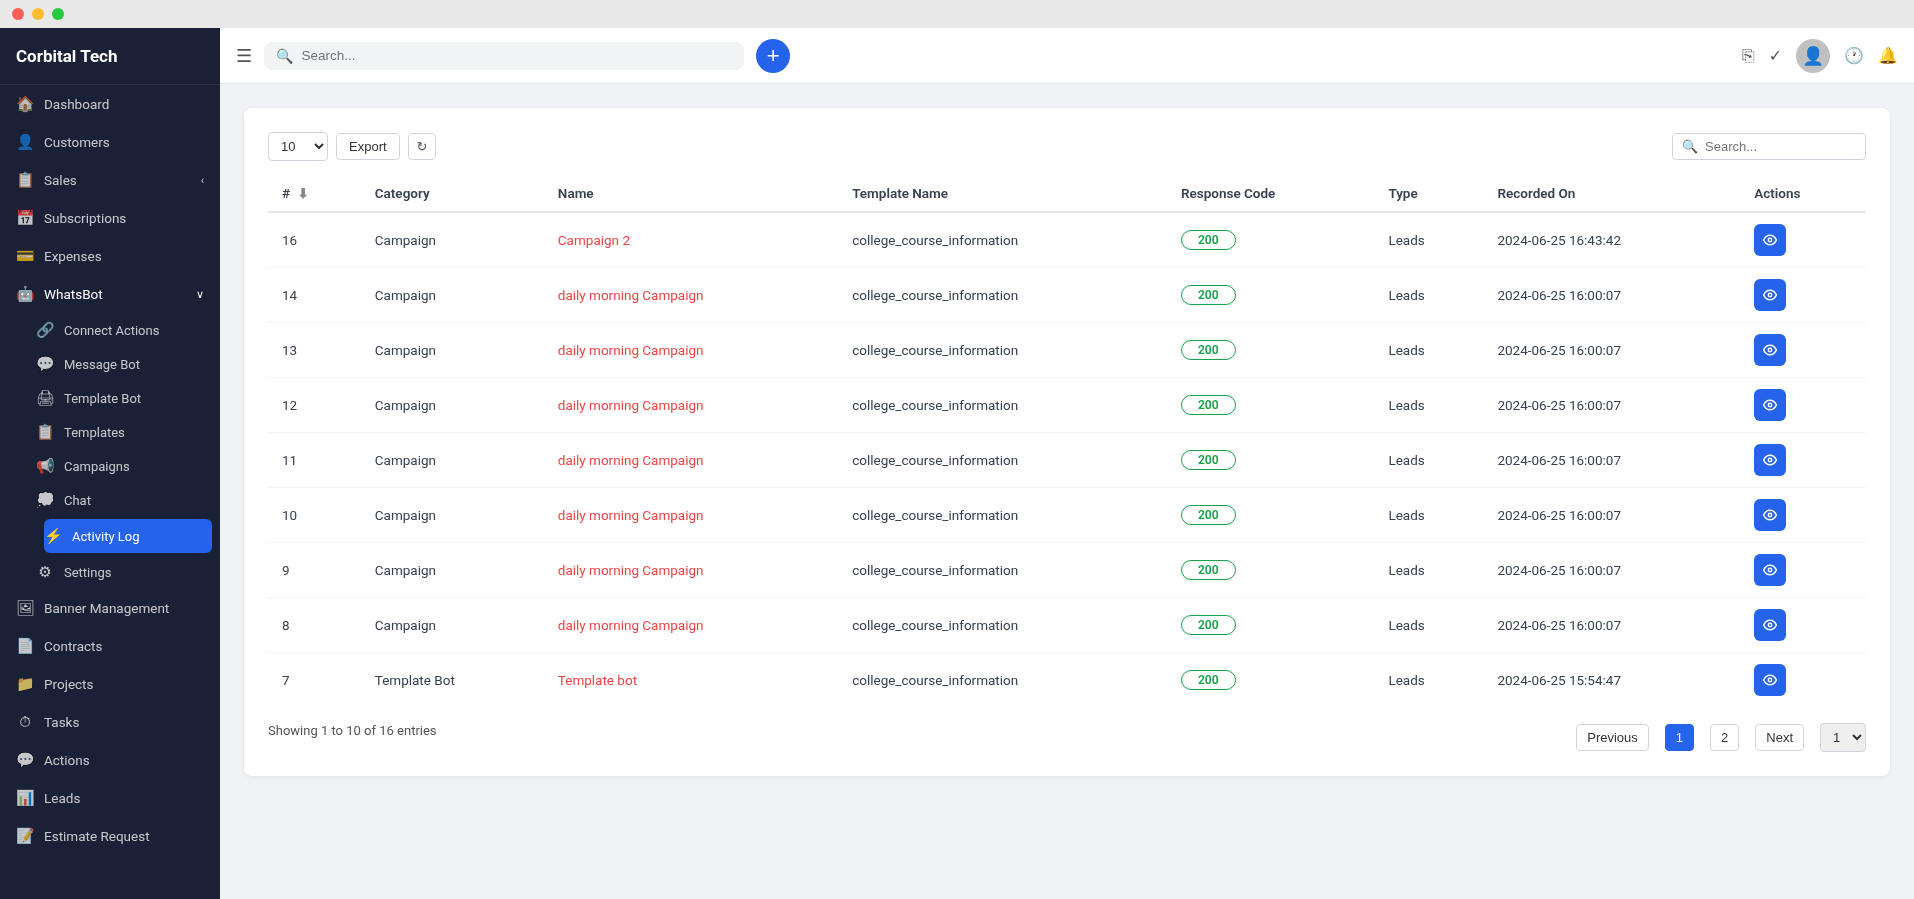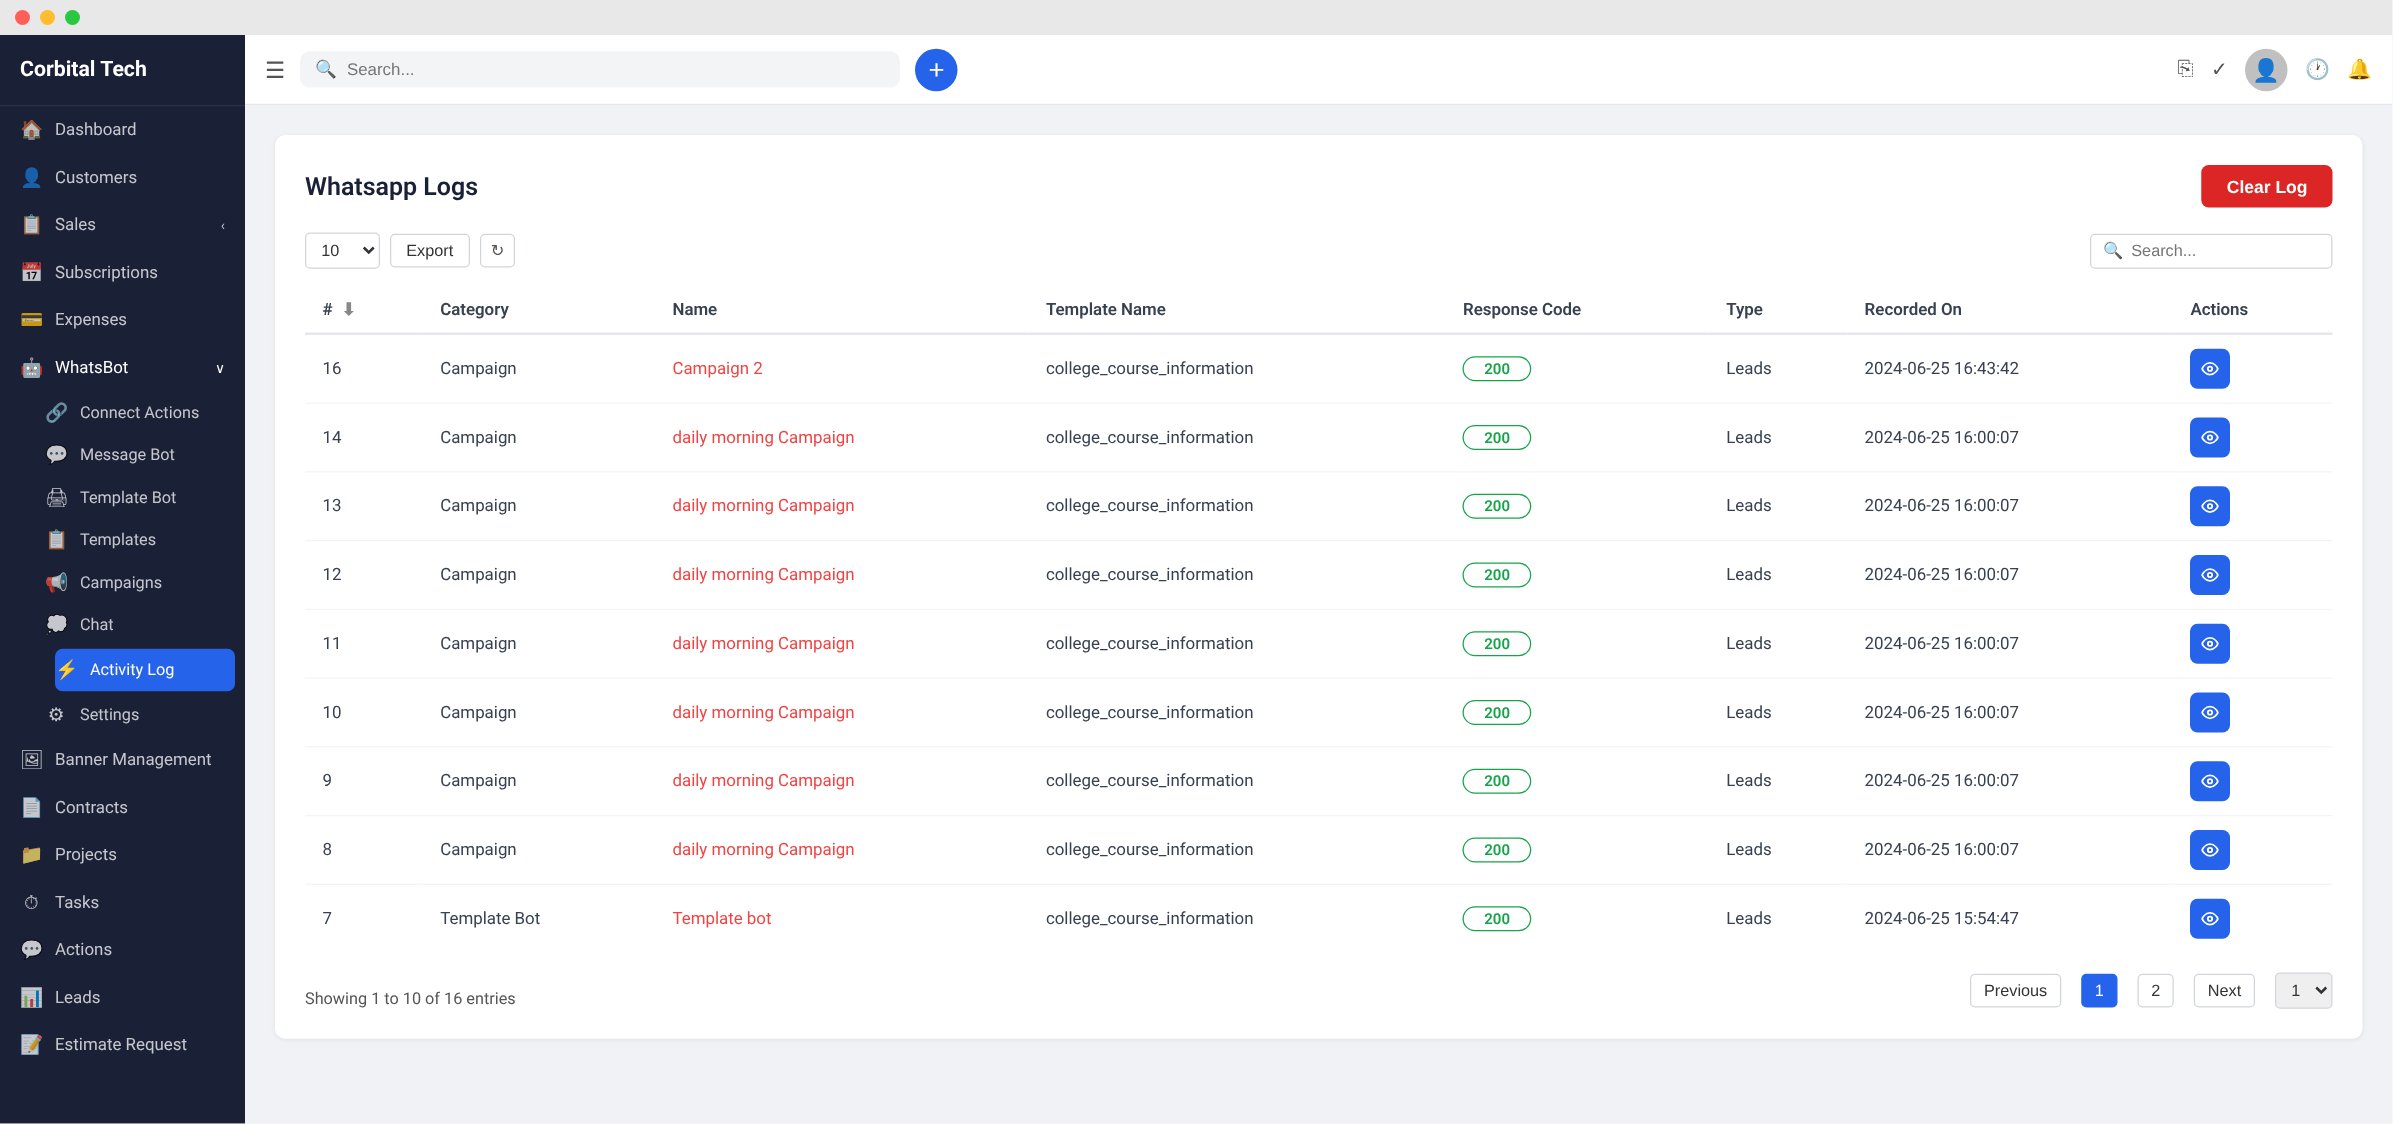--- a/index.html
+++ b/index.html
@@ -17,21 +17,21 @@
     .titlebar-btn { width: 12px; height: 12px; border-radius: 50%; border: none; cursor: pointer; }
     .titlebar-btn.red { background: #ff5f57; }
     .titlebar-btn.yellow { background: #febc2e; }
     .titlebar-btn.green { background: #28c840; }
 
     
     .app { display: flex; flex: 1; overflow: hidden; }
 
     
     .sidebar {
-      width: 196px;
+      width: 220px;
       background: #1a2035;
       color: #fff;
       display: flex;
       flex-direction: column;
       overflow-y: auto;
       flex-shrink: 0;
     }
     .sidebar-brand {
       padding: 18px 16px;
       font-size: 17px;
@@ -234,21 +234,21 @@
       width: 32px; height: 32px;
       display: flex; align-items: center; justify-content: center;
       cursor: pointer;
       color: #fff;
       font-size: 14px;
     }
 
     
     .table-footer {
       display: flex;
-      align-items: flex-end;
+      align-items: flex-start;
       justify-content: space-between;
       margin-top: 16px;
       font-size: 13px;
       color: #555;
     }
     .pagination { display: flex; align-items: center; gap: 16px; }
     .page-btn {
       border: 1px solid #d1d5db;
       background: #fff;
       border-radius: 4px;
@@ -389,24 +389,20 @@
         <button class="header-action-btn">✓</button>
         <div class="header-avatar">👤</div>
         <button class="header-action-btn">🕐</button>
         <button class="header-action-btn">🔔</button>
       </div>
     </header>
 
     <main class="main">
       <div class="page-card">
 
-        <div class="page-header">
-          <h1 class="page-title">Whatsapp Logs</h1>
-          <button class="clear-log-btn">Clear Log</button>
-        </div>
 
         <div class="table-controls">
           <select class="per-page-select">
             <option>10</option>
             <option>25</option>
             <option>50</option>
             <option>100</option>
           </select>
           <button class="export-btn">Export</button>
           <button class="refresh-btn">↻</button>

